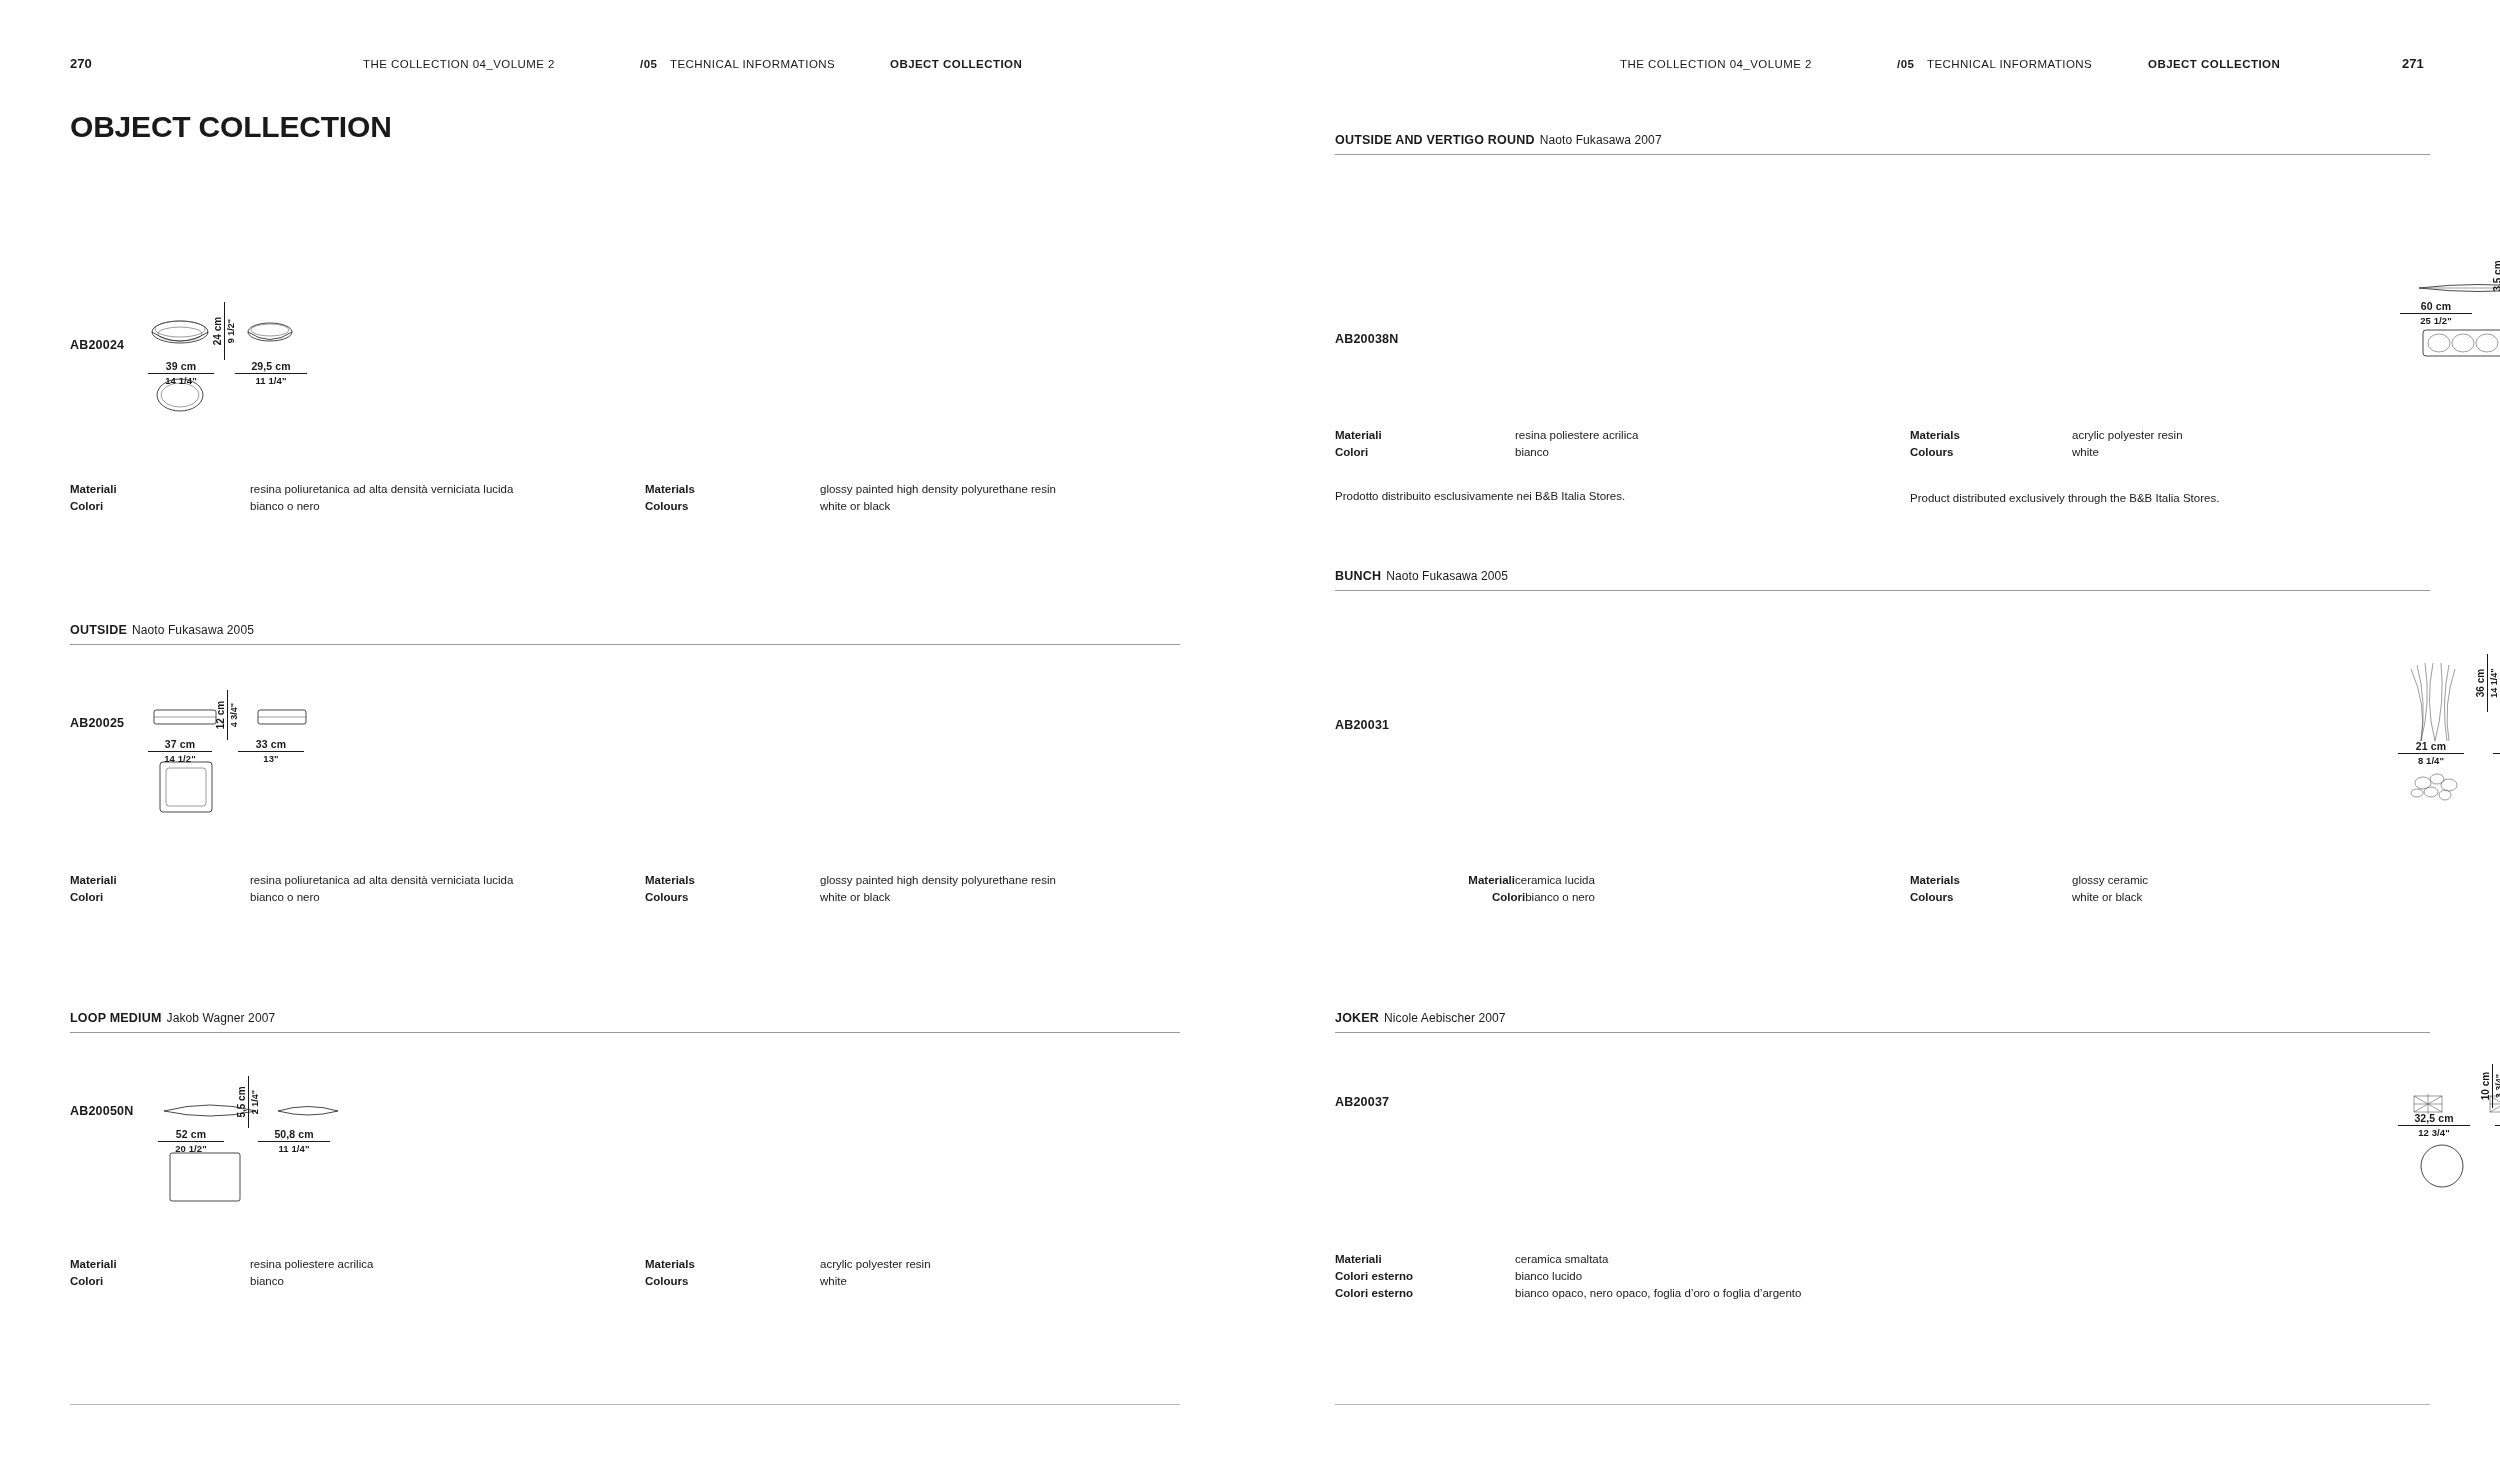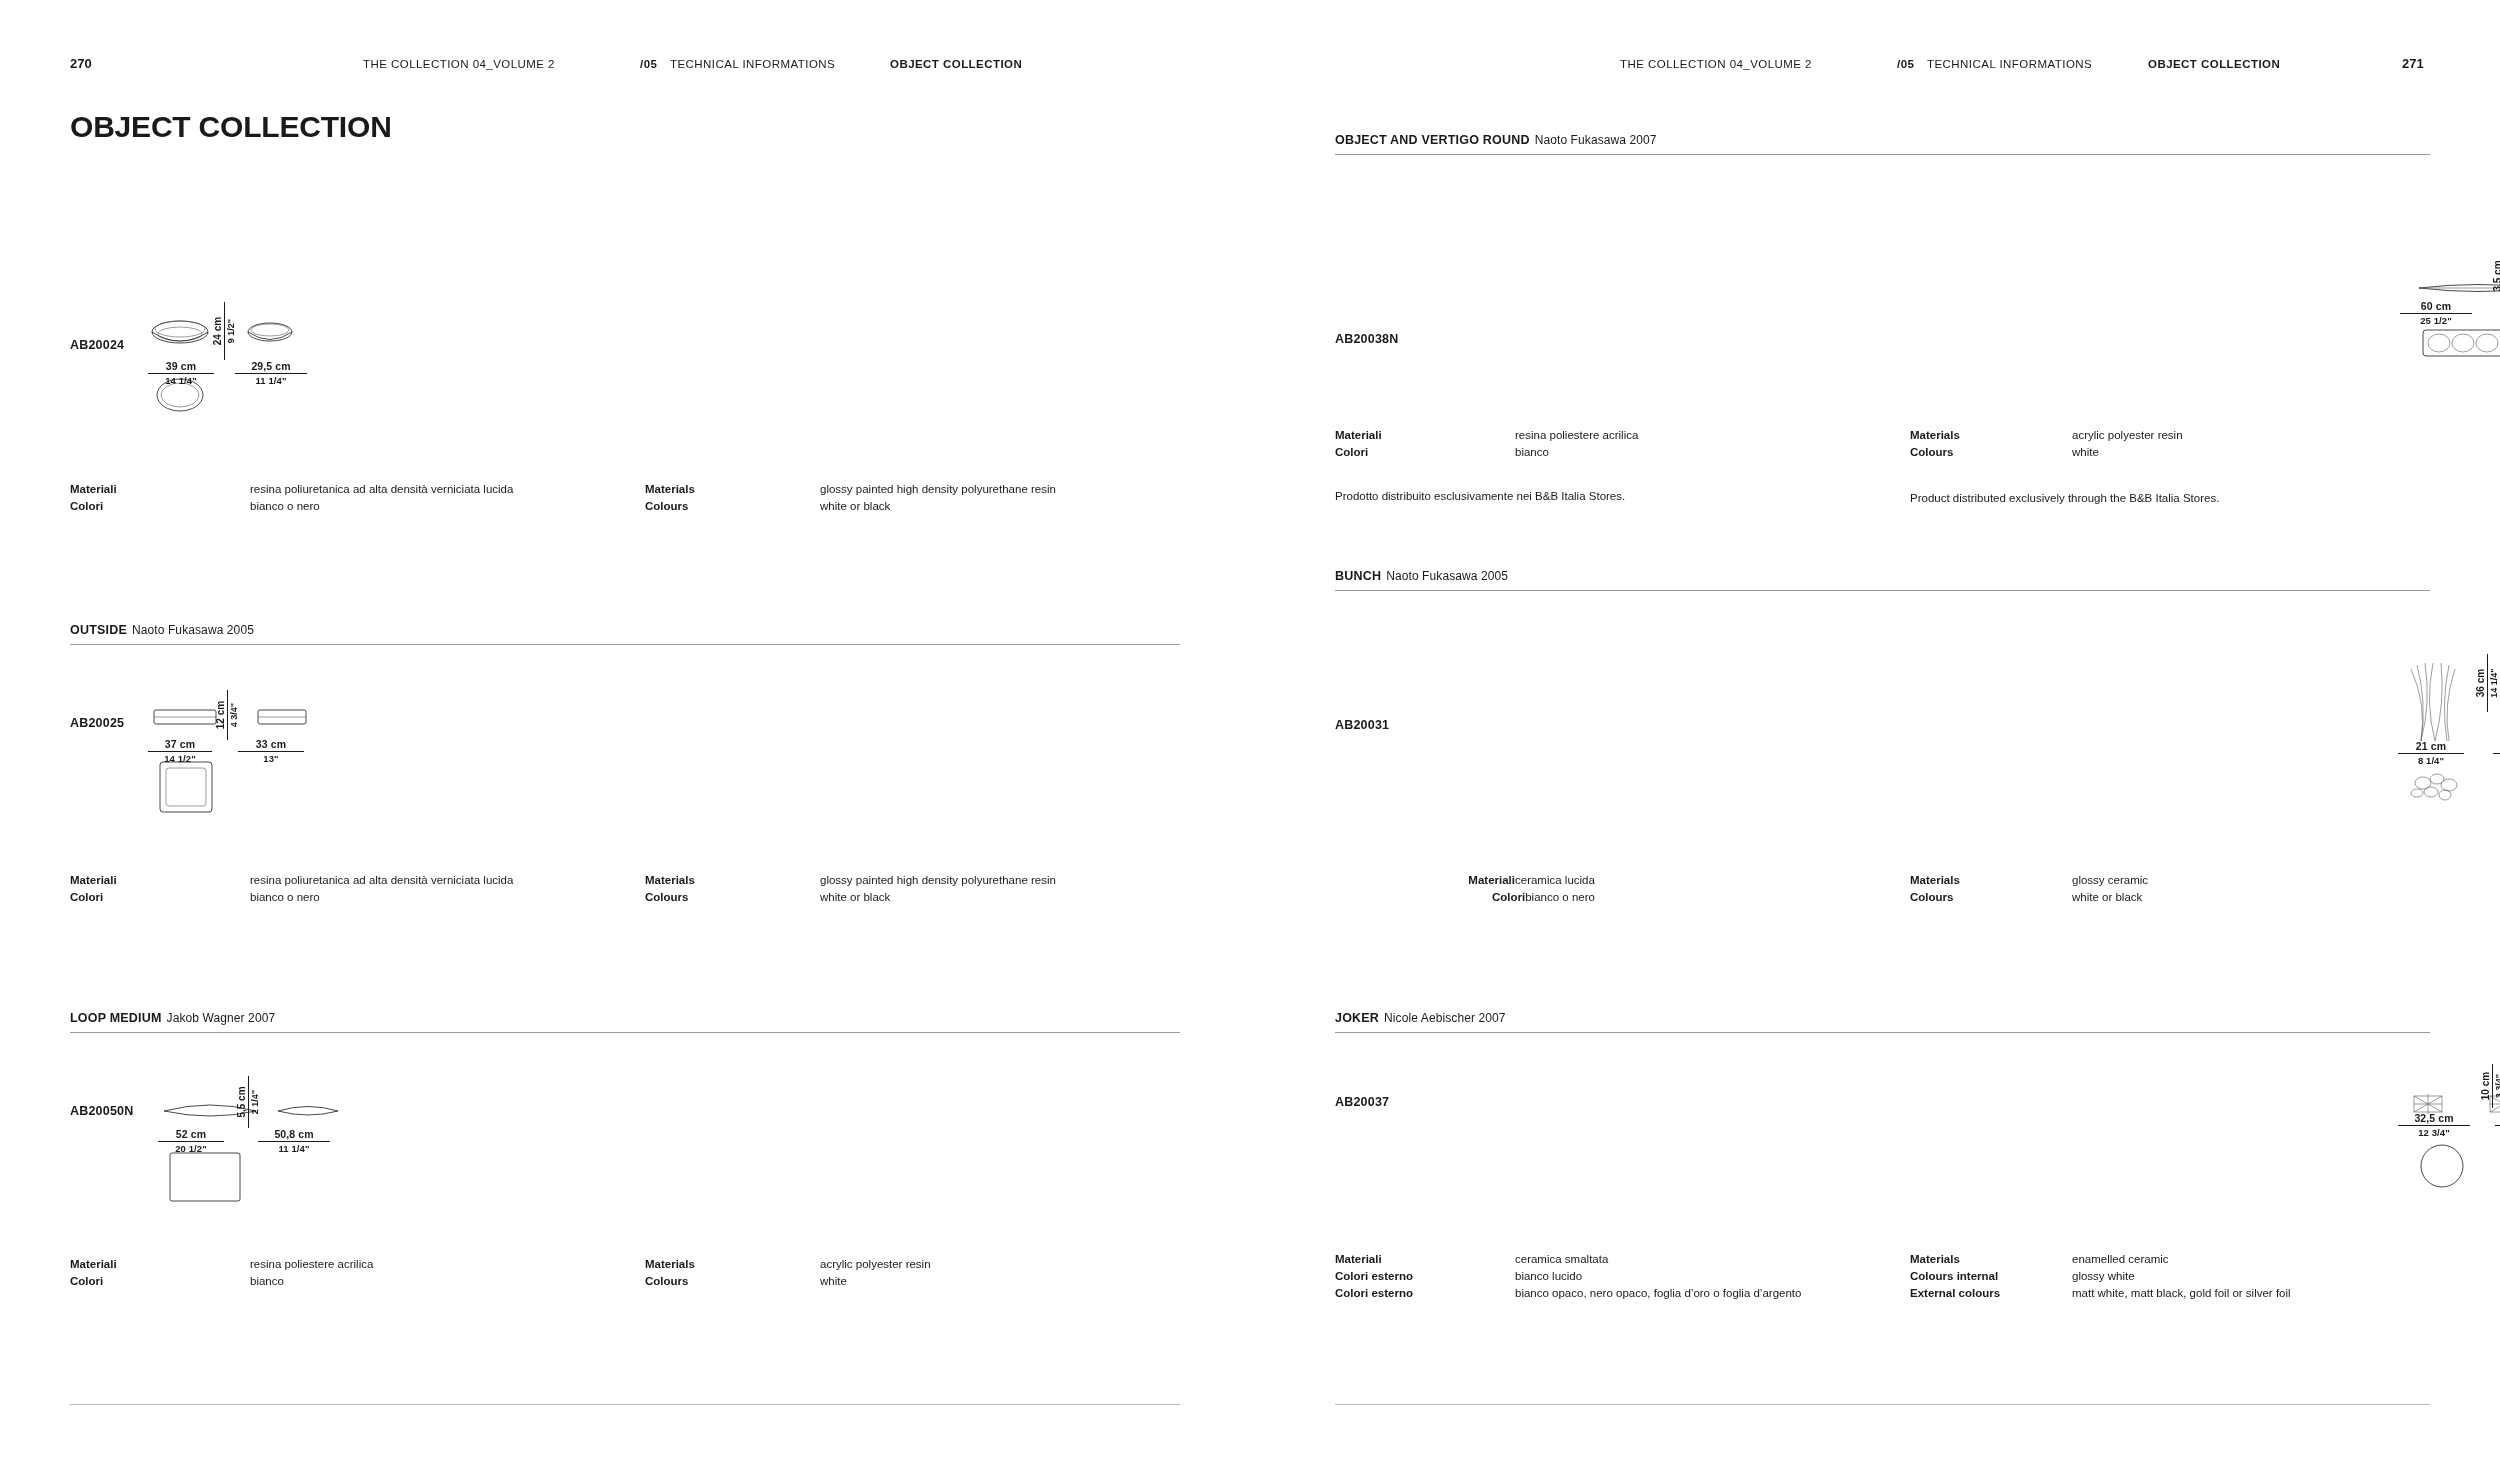--- a/index.html
+++ b/index.html
@@ -212,21 +212,21 @@
   <div class="page page-right">
 
     <div class="runhead" style="left:370px;">THE COLLECTION 04_VOLUME 2</div>
     <div class="runhead bold" style="left:647px;">/05</div>
     <div class="runhead" style="left:677px;">TECHNICAL INFORMATIONS</div>
     <div class="runhead bold" style="left:898px;">OBJECT COLLECTION</div>
     <div class="folio" style="left:1152px;">271</div>
 
     <div class="section" style="left:85px;top:130px;width:1095px;">
       <div class="sec-head">
-        <span class="nm">OBJECT AND VERTIGO ROUND</span><span class="des">Naoto Fukasawa 2007</span>
+        <span class="nm">OUTSIDE AND VERTIGO ROUND</span><span class="des">Naoto Fukasawa 2007</span>
       </div>
       <div class="rule" style="top:24px;width:1095px;"></div>
     </div>
 
     <div class="draw" style="left:1165px;top:278px;">
       <svg width="220" height="110" viewBox="0 0 220 110">
         <path class="ln" d="M4 10 q60 -7 120 0 q-60 7 -120 0 z"></path>
         <line class="ln-thin" x1="4" y1="10" x2="124" y2="10"></line>
         <path class="ln" d="M160 10 q28 -4 56 0 q-28 4 -56 0 z"></path>
 
@@ -358,22 +358,17 @@
       <div class="cmv">10 cm</div>
       <div class="bar"></div>
       <div class="inv">3 3/4"</div>
     </div>
 
     <div class="matblock" style="left:85px;top:1251px;">
       <div class="matrow"><span class="lbl" style="width:180px;">Materiali</span><span class="val">ceramica smaltata</span></div>
       <div class="matrow"><span class="lbl" style="width:180px;">Colori esterno</span><span class="val">bianco lucido</span></div>
       <div class="matrow"><span class="lbl" style="width:180px;">Colori esterno</span><span class="val">bianco opaco, nero opaco, foglia d’oro o foglia d’argento</span></div>
     </div>
-    <div class="matblock" style="left:660px;top:1251px;">
-      <div class="matrow"><span class="lbl" style="width:162px;">Materials</span><span class="val">enamelled ceramic</span></div>
-      <div class="matrow"><span class="lbl" style="width:162px;">Colours internal</span><span class="val">glossy white</span></div>
-      <div class="matrow"><span class="lbl" style="width:162px;">External colours</span><span class="val">matt white, matt black, gold foil or silver foil</span></div>
-    </div>
 
     <div class="rule thin" style="left:85px;top:1404px;width:1095px;"></div>
   </div>
 
 </div>
 
 </body></html>

